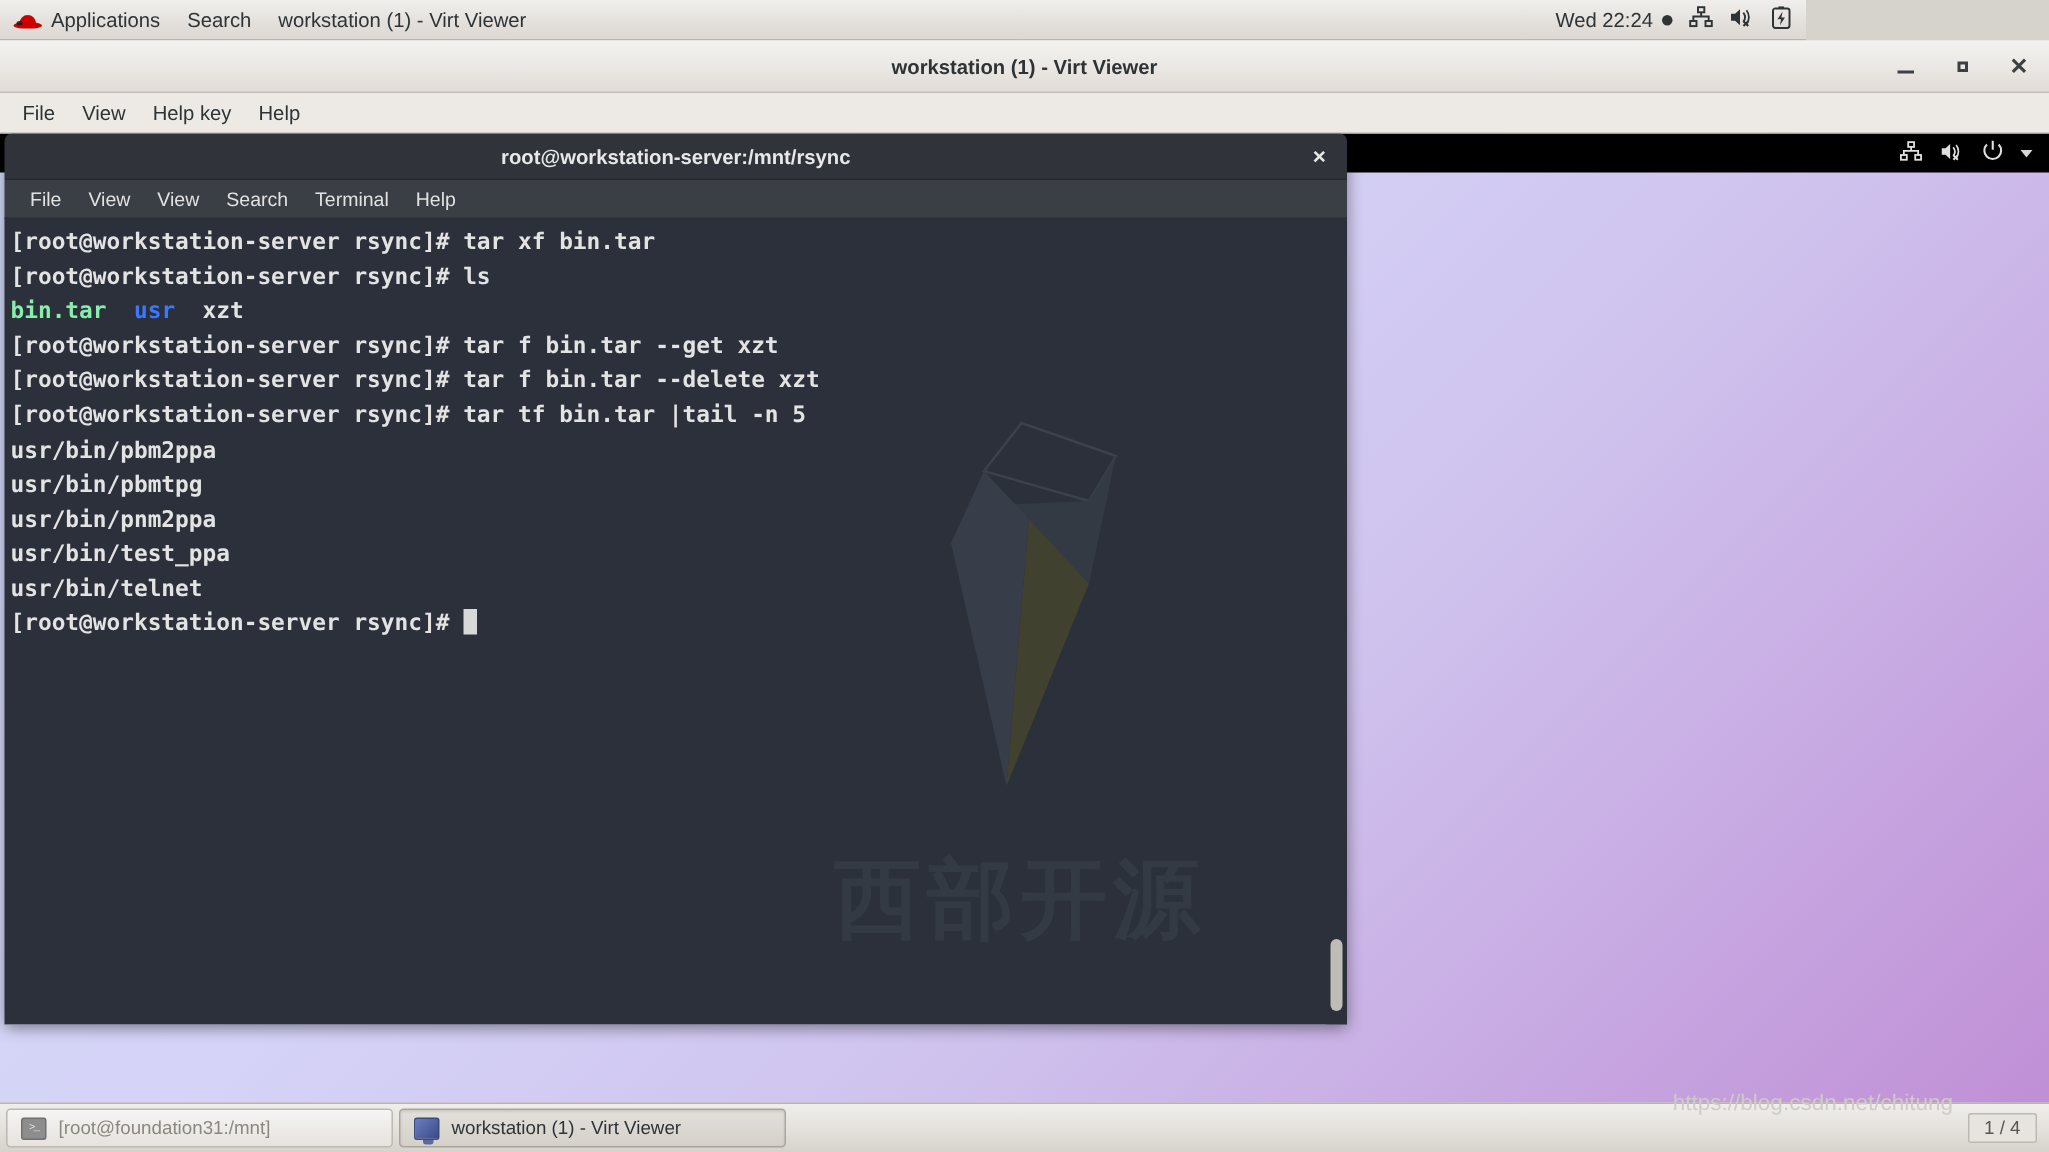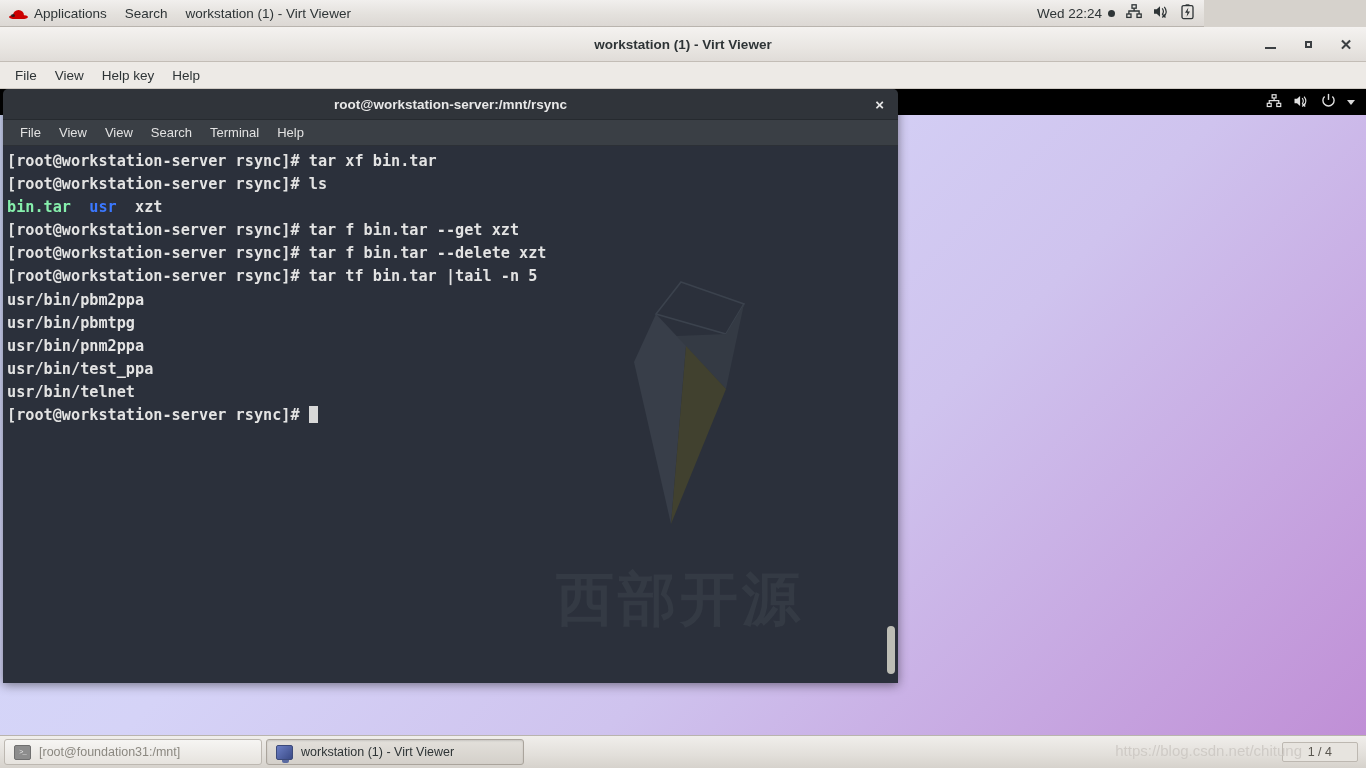--- a/index.html
+++ b/index.html
@@ -165,25 +165,25 @@
     box-shadow:inset 0 1px 2px rgba(0,0,0,.12);
   }
   .tb-ico-term{ width:17px; height:15px; border:1.5px solid #6f6f6f; border-radius:2px;
     background:#8d8d8d; color:#e8e8e8; font-size:7px; display:flex; align-items:center;
     justify-content:center; font-family:"Liberation Mono",monospace; letter-spacing:-1px;}
   .tb-ico-mon{ width:17px; height:15px; border:1.5px solid #3c4a7a; border-radius:2px;
     background:linear-gradient(135deg,#6b7ec4,#3a4a86); position:relative;}
   .tb-ico-mon:after{ content:""; position:absolute; left:5px; bottom:-4px; width:7px; height:3px;
     background:#5a6aa0; border-radius:0 0 2px 2px;}
   #tb-right{ margin-left:auto; display:flex; align-items:center; padding-right:4px; position:relative;}
-  #csdn-wm{ position:absolute; right:60px; bottom:3px; white-space:nowrap;
+  #csdn-wm{ position:absolute; right:60px; bottom:18px; white-space:nowrap;
     font-size:15px; color:#cfcbc6; font-family:"Liberation Sans",sans-serif;}
   #workspace{
     border:1px solid #bdb8b1; background:#e7e4df; border-radius:2px;
-    padding:2px 25px; font-size:12.5px; color:#5a5750; cursor:pointer;
+    padding:2px 10px; font-size:12.5px; color:#5a5750; cursor:pointer;
   }
 </style>
 </head>
 <body>
 
 <div id="host-panel">
   <div class="hp-item">
     <span class="redhat">
       <span class="brim"></span>
         <span class="crown"></span>

